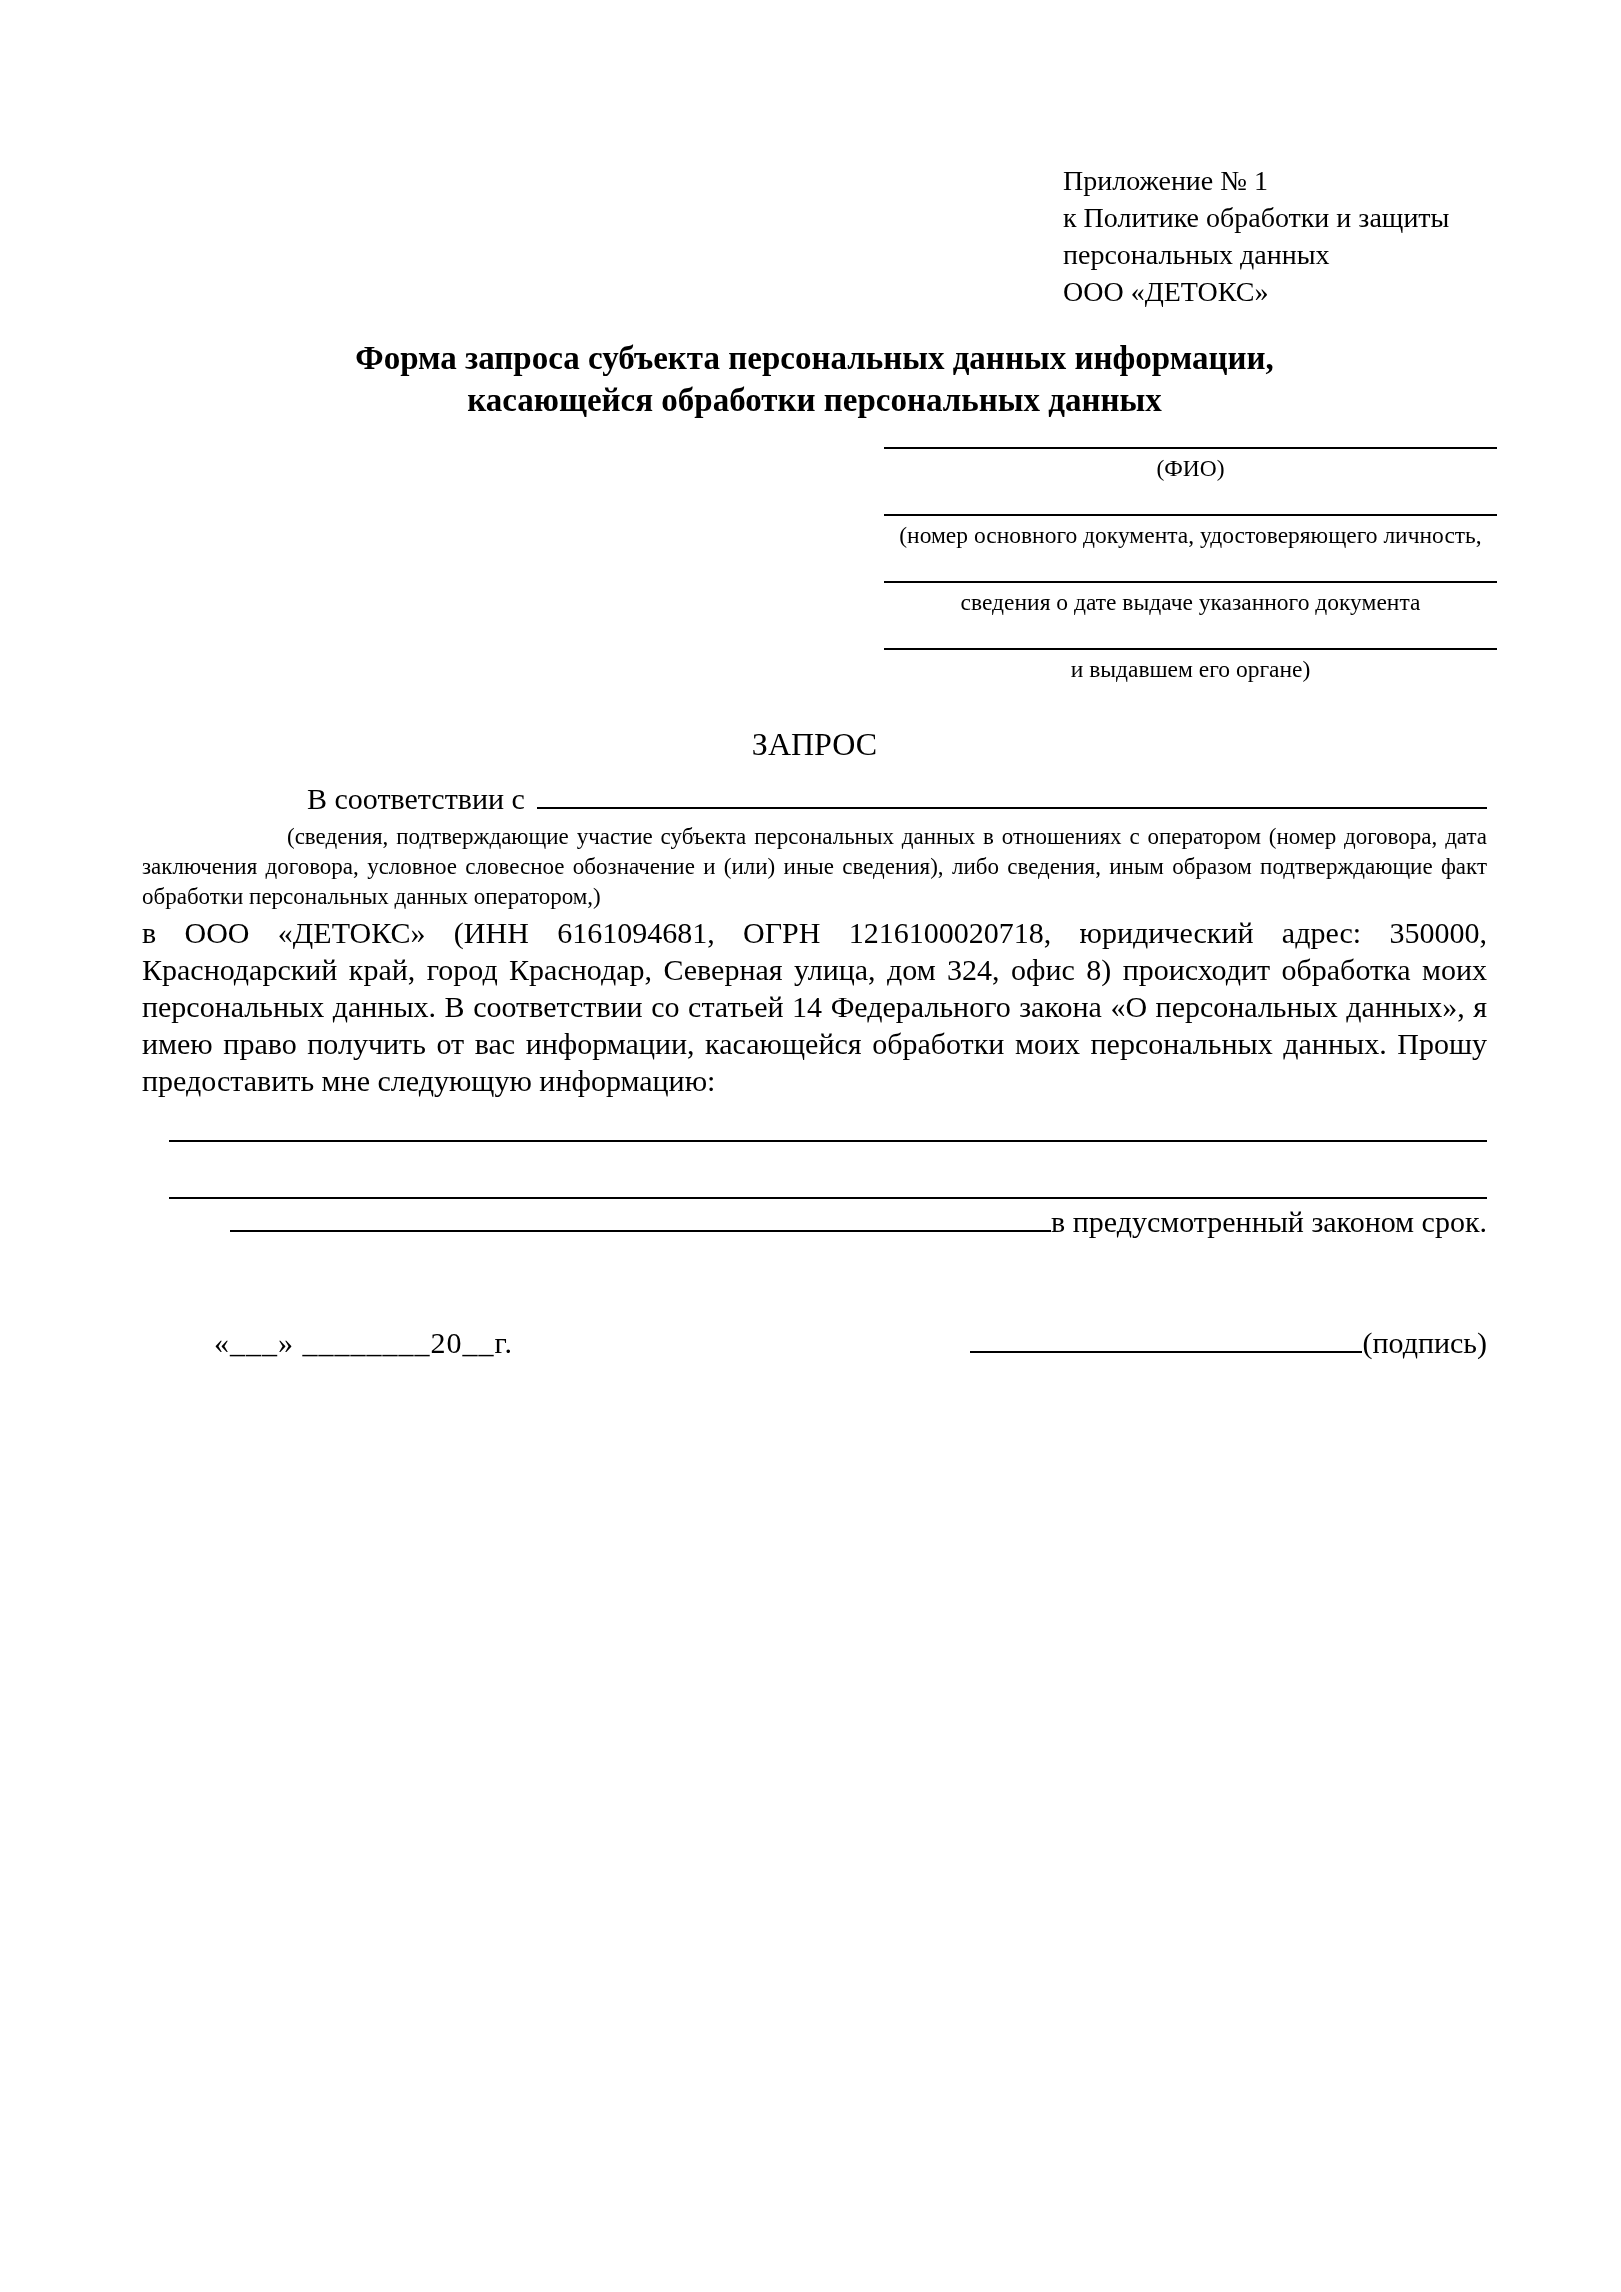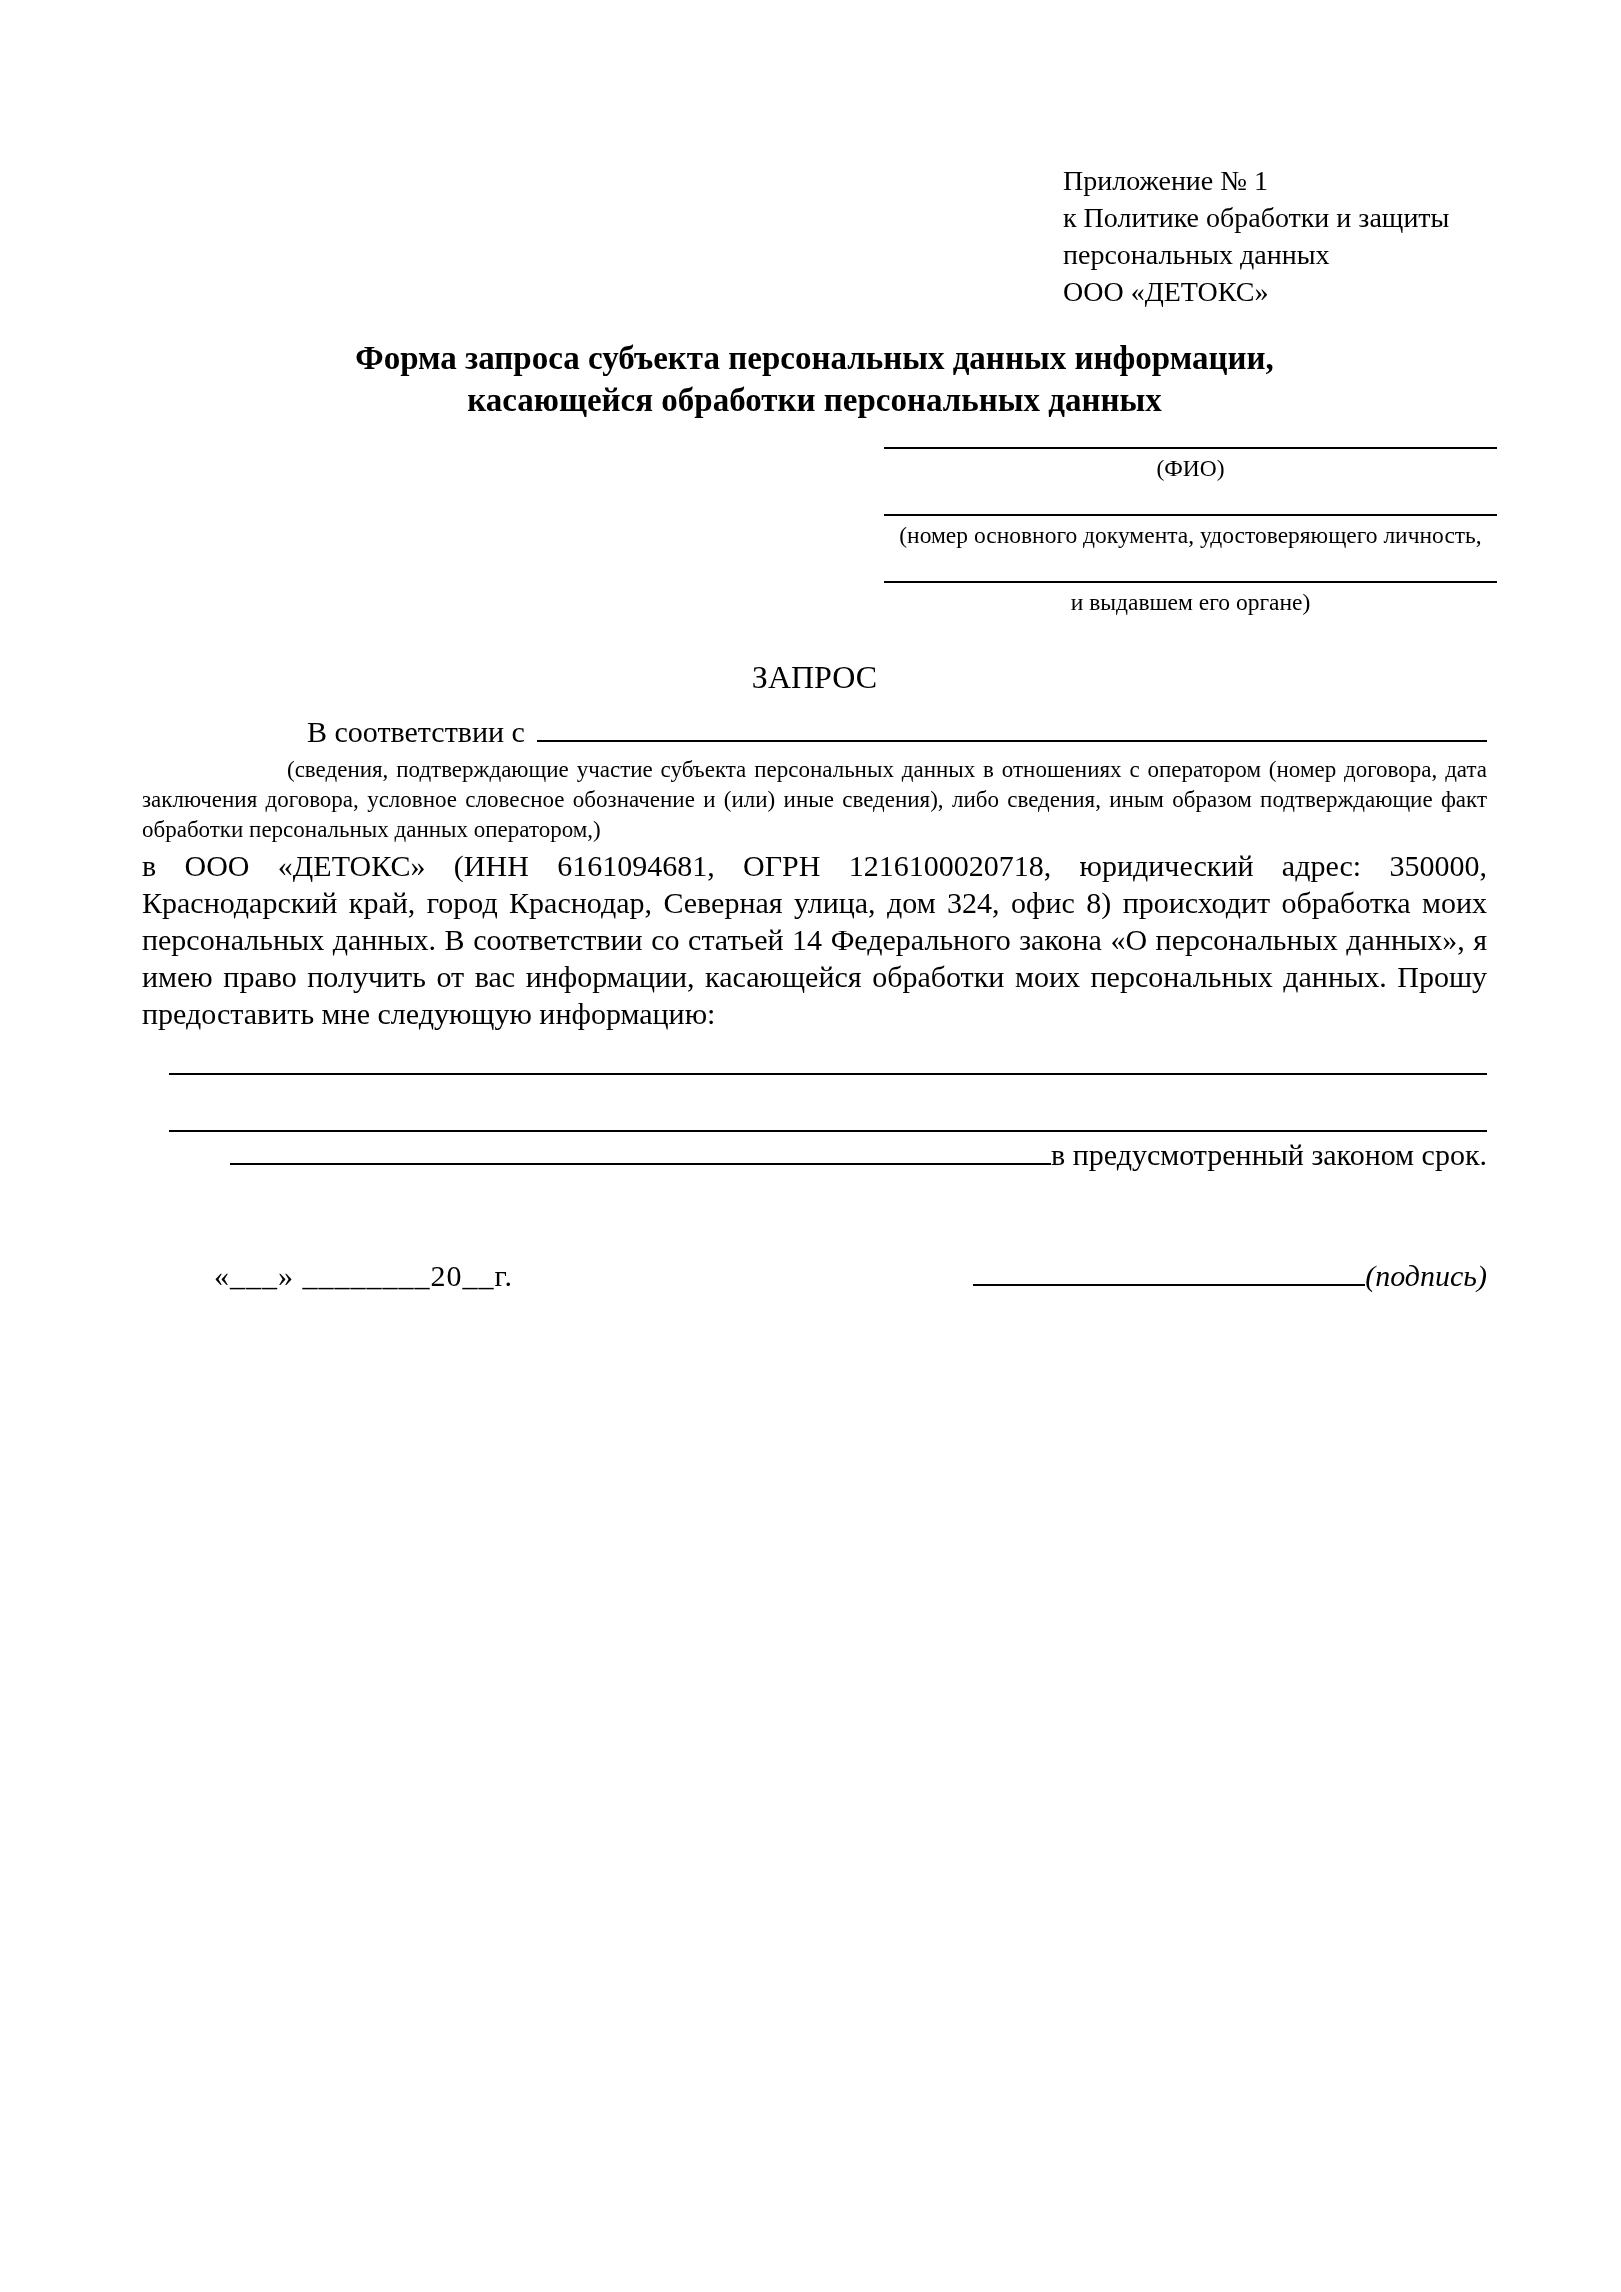--- a/index.html
+++ b/index.html
@@ -151,21 +151,21 @@
     white-space: nowrap;
     letter-spacing: 1px;
   }
   .sig-row .spacer { flex: 1; }
   .sig-row .sig-line {
     display: inline-block;
     width: 392px;
     border-bottom: 2.9px solid #000;
     height: 29px;
   }
-  .sig-row .sig-caption { white-space: nowrap; font-style: italic; }
+  .sig-row .sig-caption { white-space: nowrap; }
 </style>
 </head>
 <body>
 
 <div class="page">
 
   <div class="appendix">
     <div>Приложение № 1</div>
     <div>к Политике обработки и защиты</div>
     <div>персональных данных</div>
@@ -182,20 +182,24 @@
     <div class="field">
       <div class="write-line"></div>
       <div class="caption">(ФИО)</div>
     </div>
     <div class="field">
       <div class="write-line"></div>
       <div class="caption">(номер основного документа, удостоверяющего личность,</div>
     </div>
     <div class="field">
       <div class="write-line"></div>
+      <div class="caption">сведения о дате выдаче указанного документа</div>
+    </div>
+    <div class="field">
+      <div class="write-line"></div>
       <div class="caption">и выдавшем его органе)</div>
     </div>
   </div>
 
   <div class="zapros">ЗАПРОС</div>
 
   <div class="intro-row">
     <span class="prefix">В соответствии с</span>
     <span class="intro-line"></span>
   </div>

